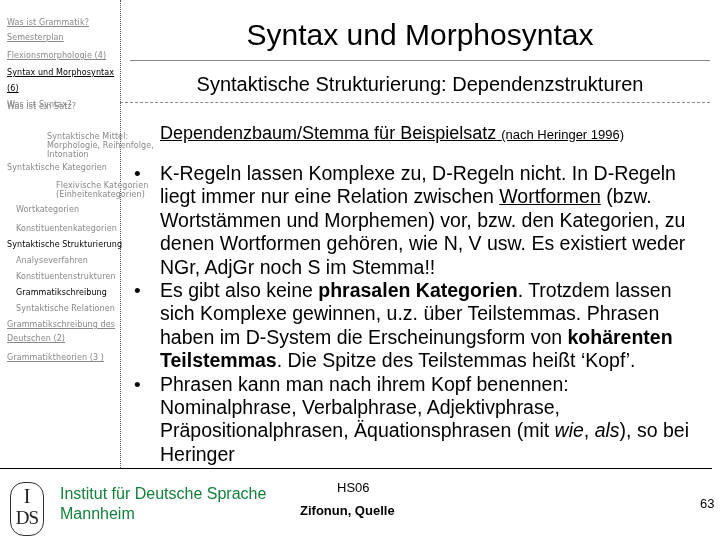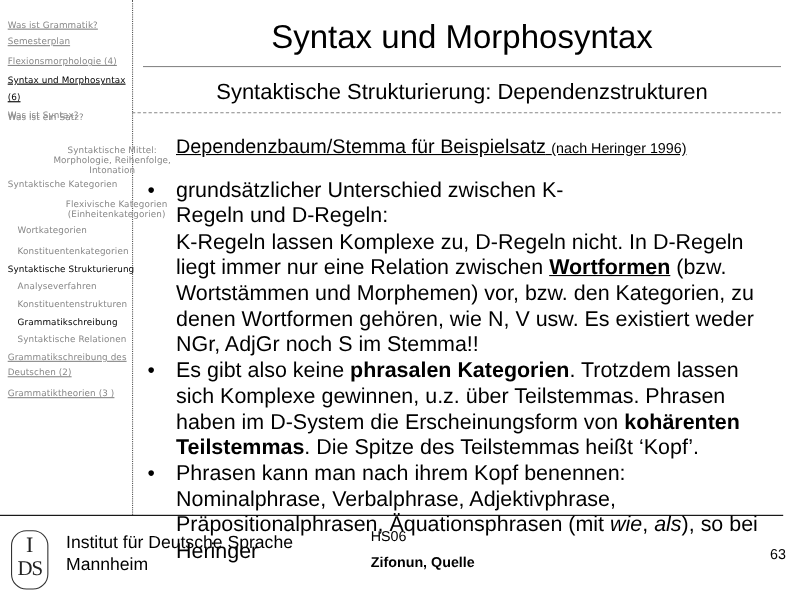--- a/index.html
+++ b/index.html
@@ -9,21 +9,21 @@
       font-family: "Liberation Sans", sans-serif;
     }
     
     .sidebar {
       position: absolute; left: 0; top: 0; width: 120px; height: 468px;
       border-right: 1px dotted #555;
       font-family: "DejaVu Sans", sans-serif;
     }
     .nav-item {
       position: absolute; left: 7px; font-size: 8px; color: #888;
-      white-space: nowrap; line-height: 10px; letter-spacing: 0.1px; text-align: center;
+      white-space: nowrap; line-height: 10px; letter-spacing: 0.1px;
     }
     .nav-item.link { text-decoration: underline; }
     .nav-item.active { color: #000; }
     .nav-item.indent { left: 16px; }
     .nav-item.multi { white-space: normal; width: 110px; line-height: 9px; margin-left: 40px; }
     
     .title {
       position: absolute; left: 130px; width: 580px; top: 18px; text-align: center;
       font-size: 30px; line-height: 34px;
     }
@@ -41,36 +41,36 @@
     .section-heading .source { font-size: 13px; margin-top: 40px; }
     .content {
       position: absolute; left: 130px; top: 162px; width: 580px;
       font-size: 19.5px; line-height: 23.4px;
     }
     .bullet { position: relative; padding-left: 30px; }
     .bullet .dot {
       position: absolute; left: 4px; top: 0; font-size: 19px;
     }
     .content b { font-weight: bold; }
-    .content u { text-decoration: underline; font-weight: bold; }
+    .content u { text-decoration: underline; }
     .content i { font-style: italic; }
     
     .footer-rule { position: absolute; left: 0; width: 712px; top: 468px; height: 0; border-top: 1px solid #000; }
     .logo {
       position: absolute; left: 10px; top: 482px; width: 32px; height: 52px;
       border: 1.5px solid #333; border-radius: 14px;
       font-family: "Liberation Serif", serif; color: #222; text-align: center;
     }
     .logo .i { position: absolute; left: 0; right: 0; top: 2px; font-size: 20px; line-height: 22px; }
     .logo .ds { position: absolute; left: 0; right: 0; top: 24px; font-size: 19px; line-height: 22px; letter-spacing: -1px; }
     .institute {
-      position: absolute; left: 60px; top: 484px; font-size: 16px; line-height: 20px; color: #000000;
+      position: absolute; left: 60px; top: 484px; font-size: 16px; line-height: 20px; color: #15803d;
     }
     .footer-center-1 { position: absolute; left: 337px; top: 480px; font-size: 13px; font-weight: normal; }
-    .footer-center-2 { position: absolute; left: 300px; top: 503px; font-size: 13px; font-weight: bold; margin-left: 37px; }
+    .footer-center-2 { position: absolute; left: 300px; top: 503px; font-size: 13px; font-weight: bold; }
     .page-number { position: absolute; left: 700px; top: 496px; font-size: 13px; }
   </style>
 </head>
 <body>
 
 <nav class="sidebar">
   <div class="nav-item link" style="top:18px">Was ist Grammatik?</div>
   <div class="nav-item link" style="top:33px">Semesterplan</div>
   <div class="nav-item link" style="top:51px">Flexionsmorphologie (4)</div>
   <div class="nav-item link active" style="top:68px">Syntax und Morphosyntax</div>
@@ -98,21 +98,20 @@
 <div class="rule-dashed"></div>
 
 <div class="section-heading">
   <span>Dependenzbaum/Stemma für Beispielsatz</span>
   <span class="source">(nach Heringer 1996)</span>
 </div>
 
 <div class="content">
   <div class="bullet">
     <span class="dot">•</span>
-    <div style="width:360px">grundsätzlicher Unterschied zwischen K-Regeln und D-Regeln:</div>
     <div>
       <span>K-Regeln lassen Komplexe zu, D-Regeln nicht. In D-Regeln liegt immer nur eine Relation zwischen </span><u>Wortformen</u><span> (bzw. Wortstämmen und Morphemen) vor, bzw. den Kategorien, zu denen Wortformen gehören, wie N, V usw. Es existiert weder NGr, AdjGr noch S im Stemma!!</span>
     </div>
   </div>
   <div class="bullet">
     <span class="dot">•</span>
     <span>Es gibt also keine </span><b>phrasalen Kategorien</b><span>. Trotzdem lassen sich Komplexe gewinnen, u.z. über Teilstemmas. Phrasen haben im D-System die Erscheinungsform von </span><b>kohärenten Teilstemmas</b><span>. Die Spitze des Teilstemmas heißt ‘Kopf’.</span>
   </div>
   <div class="bullet">
     <span class="dot">•</span>

